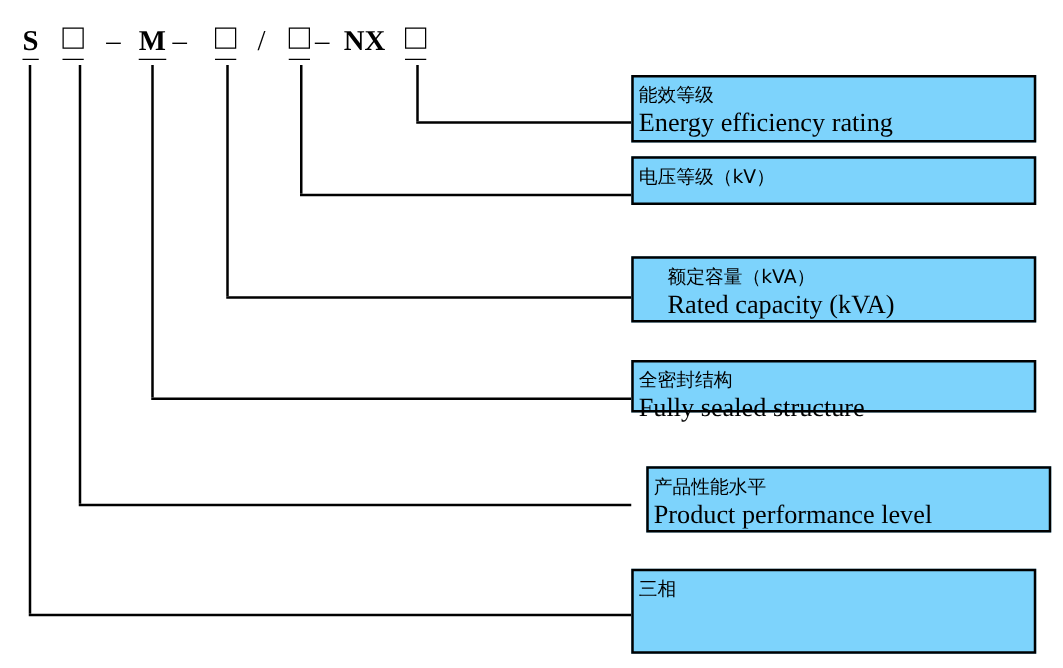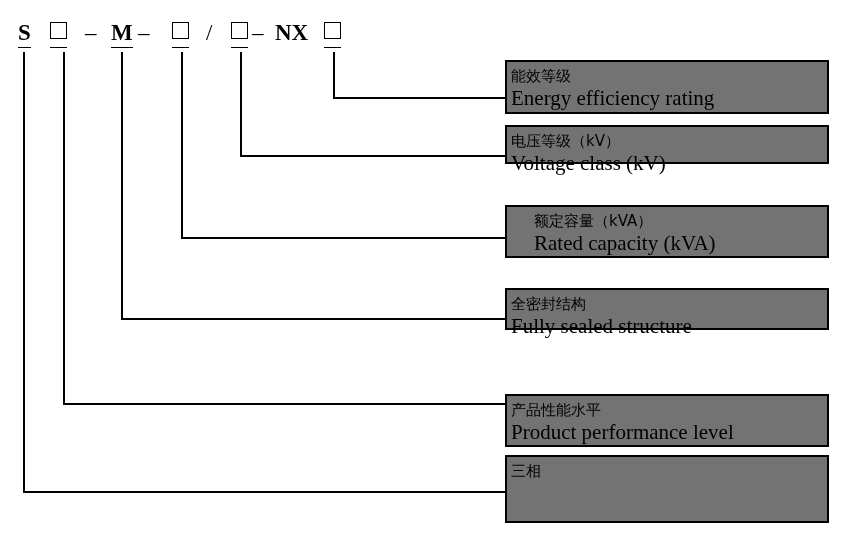--- a/index.html
+++ b/index.html
@@ -60,21 +60,21 @@
     border-top: 2px solid #000000;
   }
 
   
   .desc-box {
     position: absolute;
     left: 505px;
     width: 324px;
     border: 2px solid #000000;
     box-sizing: border-box;
-    background: #737373;
+    background: #7dd3fc;
     padding: 3px 0 2px 4px;
   }
   .desc-cn {
     font-family: "DejaVu Sans", "Liberation Sans", sans-serif;
     font-size: 15px;
     line-height: 22px;
     color: #000000;
     white-space: nowrap;
   }
   .desc-en {
@@ -119,31 +119,30 @@
       <div class="leader-h" style="left: 23px; top: 491px; width: 482px;"></div>
     </div>
 
   <div id="callout-layer">
       <div class="desc-box" style="top: 60px; height: 54px;">
         <div class="desc-cn">能效等级</div>
         <div class="desc-en">Energy efficiency rating</div>
       </div>
       <div class="desc-box" style="top: 125px; height: 39px;">
         <div class="desc-cn">电压等级（kV）</div>
-        <div class="desc-en">Voltage class (kV)</div>
       </div>
       <div class="desc-box" style="top: 205px; height: 53px; padding-left: 27px;">
         <div class="desc-cn">额定容量（kVA）</div>
         <div class="desc-en">Rated capacity (kVA)</div>
       </div>
       <div class="desc-box" style="top: 288px; height: 42px;">
         <div class="desc-cn">全密封结构</div>
         <div class="desc-en">Fully sealed structure</div>
       </div>
-      <div class="desc-box" style="top: 394px; height: 53px;">
+      <div class="desc-box" style="top: 373px; height: 53px; margin-left: 12px;">
         <div class="desc-cn">产品性能水平</div>
         <div class="desc-en">Product performance level</div>
       </div>
       <div class="desc-box" style="top: 455px; height: 68px;">
         <div class="desc-cn">三相</div>
       </div>
     </div>
 
 </div>
 

